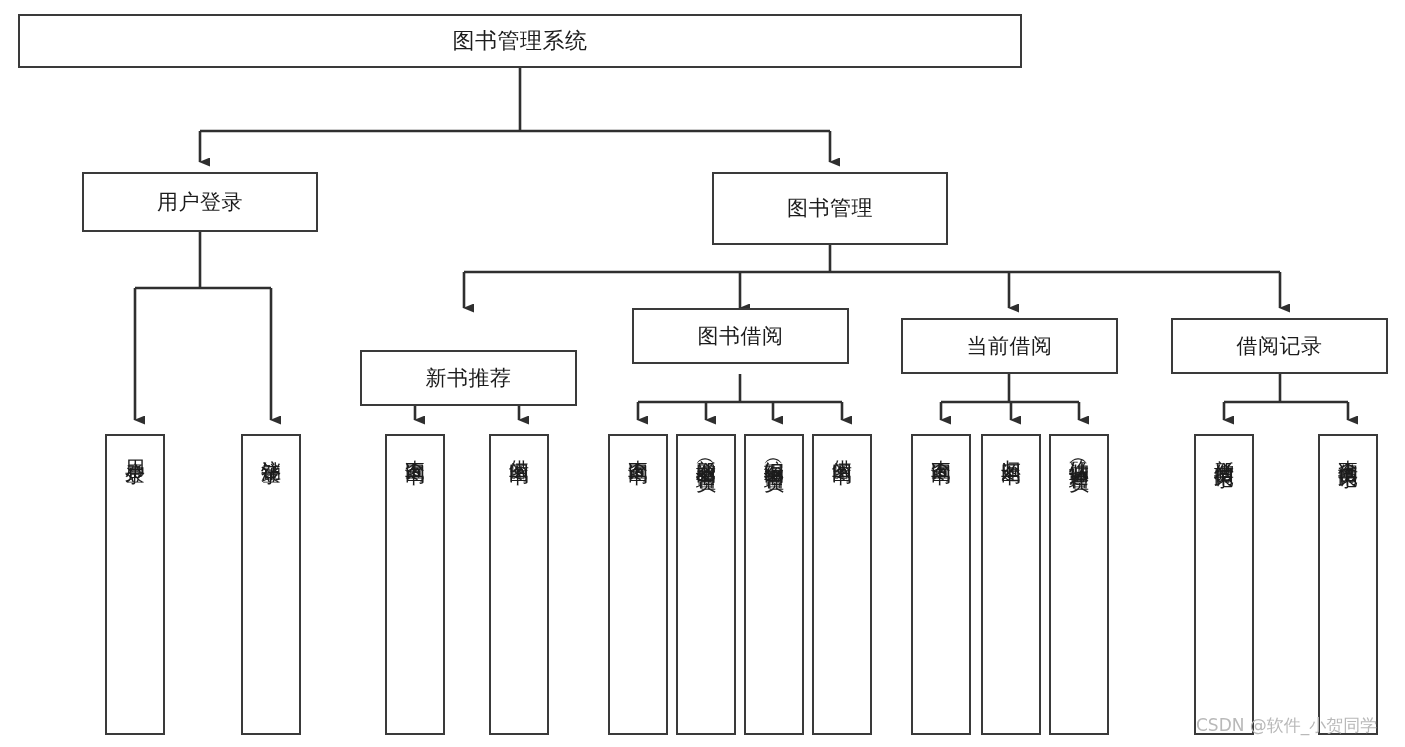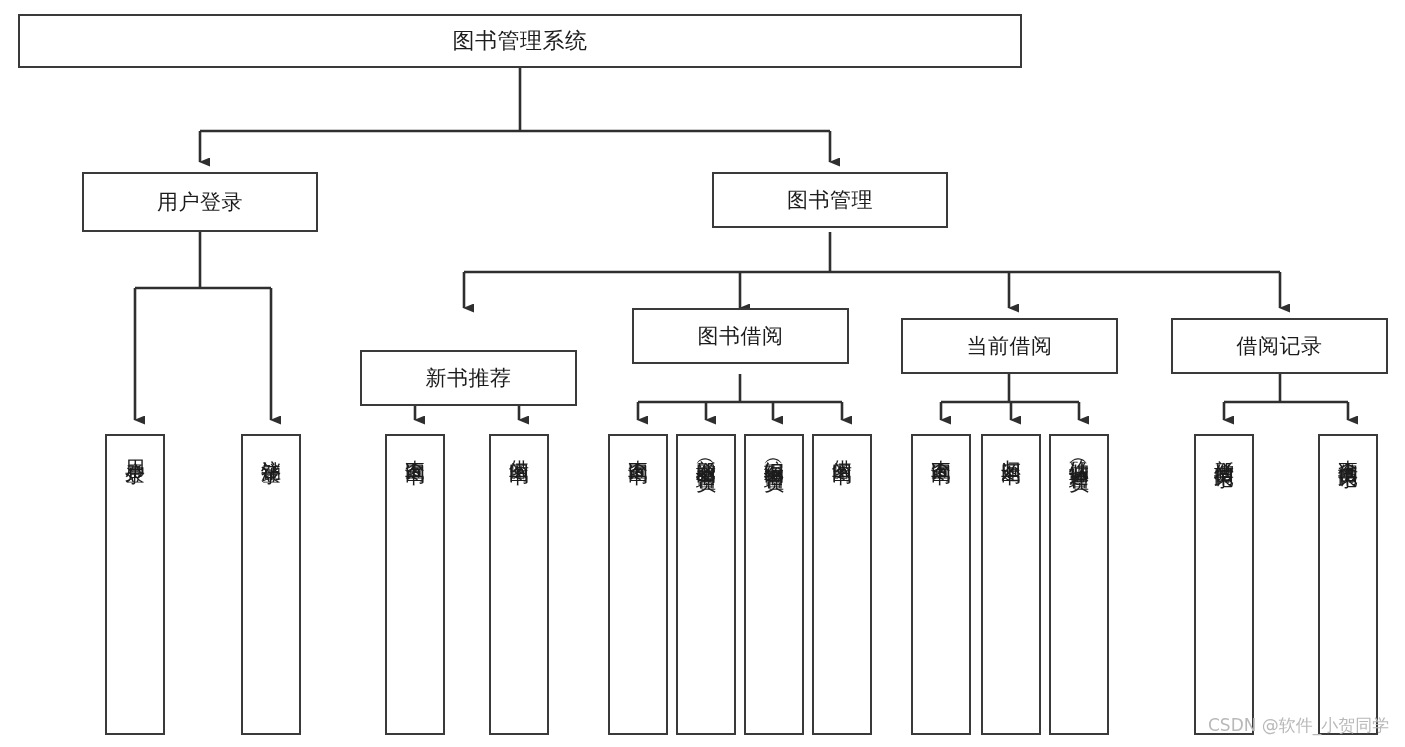--- a/index.html
+++ b/index.html
@@ -60,21 +60,20 @@
     white-space: nowrap;
   }
   .watermark {
     position: absolute;
     left: 1196px;
     top: 714px;
     font-size: 17px;
     color: #b9b9b9;
     white-space: nowrap;
     font-family: "DejaVu Sans", "Liberation Sans", sans-serif;
-    padding-left: 12px;
   }
 </style>
 </head>
 <body>
 
 <div id="diagram-root">
 
   <svg id="edge-layer" viewBox="0 0 1405 747" xmlns="http://www.w3.org/2000/svg">
     <defs>
       <marker id="arrowhead" markerWidth="9" markerHeight="11" refX="4.5" refY="10" orient="auto" markerUnits="userSpaceOnUse">
@@ -126,21 +125,21 @@
   </svg>
 
   <div class="node horizontal root" style="left:18px; top:14px; width:1004px; height:54px;">
     <span class="node-label">图书管理系统</span>
   </div>
 
   <div class="node horizontal" style="left:82px; top:172px; width:236px; height:60px;">
     <span class="node-label">用户登录</span>
   </div>
 
-  <div class="node horizontal" style="left:712px; top:172px; width:236px; height:56px;">
+  <div class="node horizontal" style="left:712px; top:172px; width:236px; height:73px;">
     <span class="node-label">图书管理</span>
   </div>
 
   <div class="node horizontal" style="left:360px; top:318px; width:217px; height:56px;margin-top:32px;">
     <span class="node-label">新书推荐</span>
   </div>
 
   <div class="node horizontal" style="left:632px; top:308px; width:217px; height:56px;">
     <span class="node-label">图书借阅</span>
   </div>

